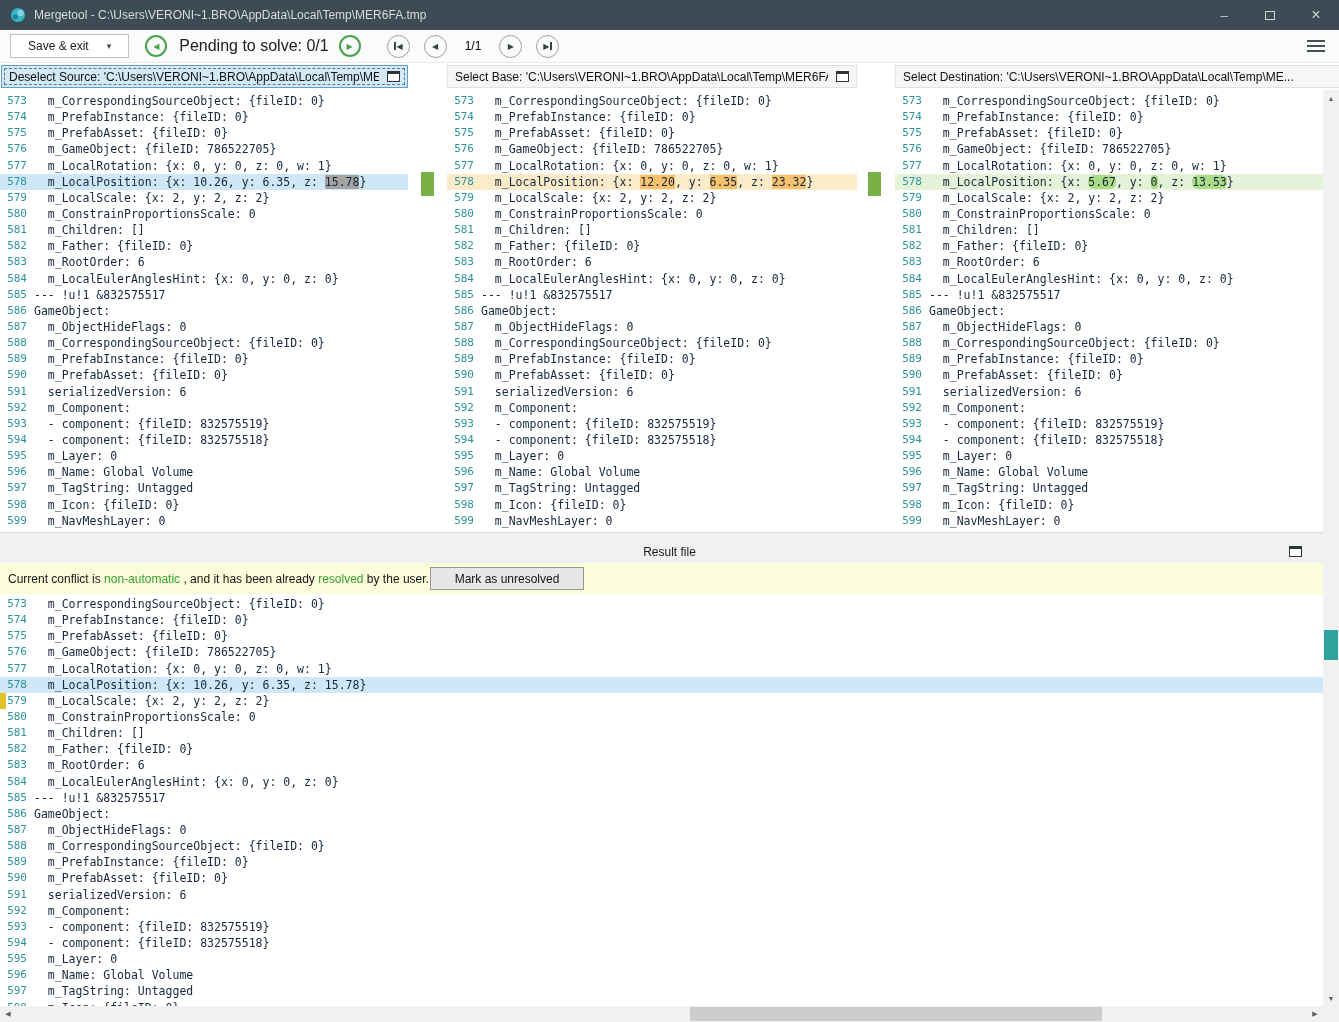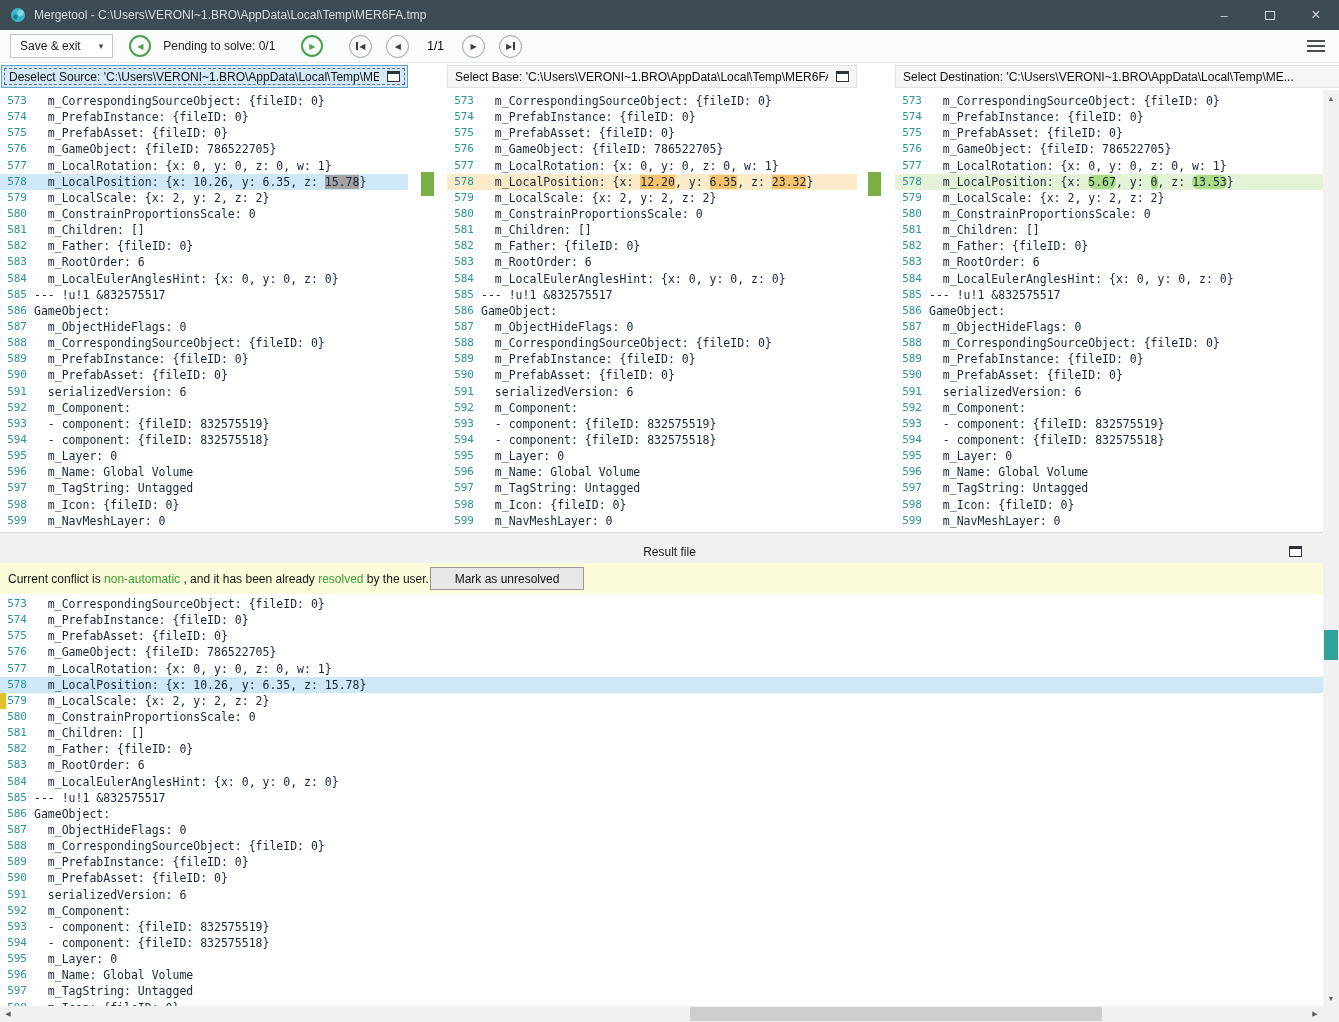--- a/index.html
+++ b/index.html
@@ -13,27 +13,27 @@
   .title-text { white-space:nowrap; overflow:hidden; }
   .tb-controls { margin-left:auto; display:flex; height:30px; }
   .tb-btn { width:46px; height:30px; display:flex; align-items:center; justify-content:center;
     color:#cfd4d8; font-size:13px; }
   .max-glyph { width:10px; height:9px; border:1px solid #cfd4d8; display:inline-block; }
   .close-glyph { font-size:16px; line-height:16px; }
 
   
   .toolbar { position:absolute; left:0; top:30px; width:1339px; height:33px;
     background:#fafbfb; border-bottom:1px solid #e9e9e9; display:flex; align-items:center; }
-  .save-btn { margin-left:10px; height:24px; padding:0 9px; background:#fff;
+  .save-btn { margin-left:10px; height:24px; padding:0 17px; background:#fff;
     border:1px solid #c0c4c7; display:flex; align-items:center; font-size:12px; color:#1b1b1b; }
   .save-caret { margin-left:18px; font-size:9px; color:#444; }
   .green-circle { width:22px; height:22px; border:2px solid #48a24c; border-radius:50%;
     color:#48a24c; display:flex; align-items:center; justify-content:center; font-size:8px; }
   .gc-left { margin-left:16px; } .gc-right { margin-left:10px; }
-  .pending { font-size:12px; color:#202020; margin:0 16px 0 12px; }
+  .pending { font-size:16px; color:#202020; margin:0 0 0 12px; }
   .nav-circle { width:23px; height:23px; border:1px solid #9aa0a5; border-radius:50%;
     display:flex; align-items:center; justify-content:center; color:#3b4045; font-size:8px; gap:1px; }
   .nav-first { margin-left:26px; } .nav-prev { margin-left:14px; }
   .nav-next { margin-left:0; } .nav-last { margin-left:14px; }
   .nav-bar { width:2px; height:8px; background:#3b4045; }
   .counter { font-size:12px; color:#000000; margin:0 18px; }
   .hamburger { margin-left:auto; margin-right:14px; width:18px; display:flex;
     flex-direction:column; gap:3px; }
   .hamburger div { height:2px; background:#4a4f54; }
 

